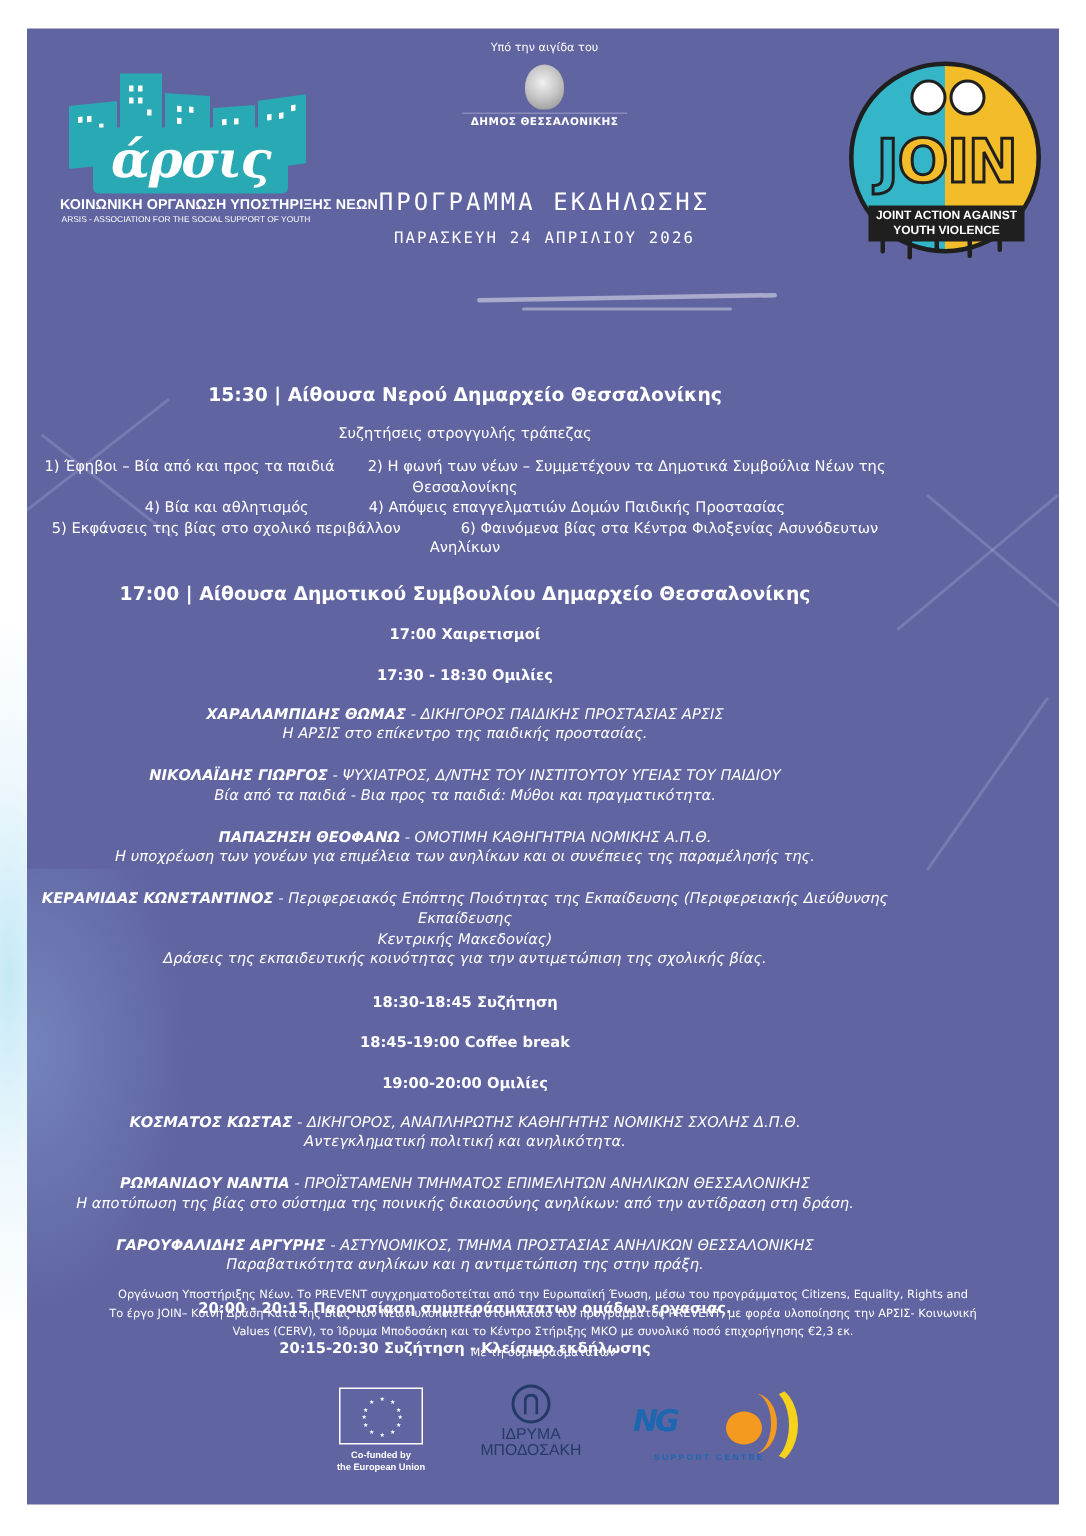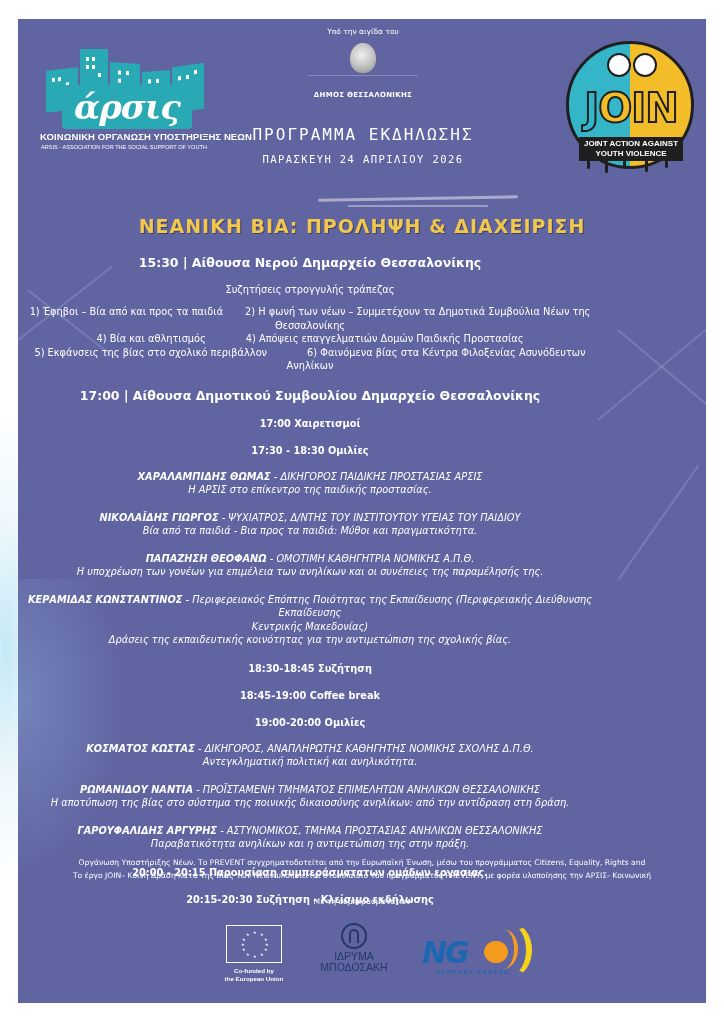--- a/index.html
+++ b/index.html
@@ -46,21 +46,21 @@
   }
 
   .aegis { position: absolute; left: 270px; top: 8px; width: 150px; text-align: center; }
   .aegis-text { font-size: 7.5px; color: #ffffff; }
   .medallion {
     width: 26px; height: 30px; margin: 7px auto 2px; border-radius: 50% 50% 45% 45%;
     background: radial-gradient(circle at 45% 40%, #f0f0f0 0%, #c8c8c8 45%, #8a8a8a 100%);
   }
   .municipality {
     font-size: 7px; font-weight: bold; color: #ffffff; letter-spacing: 0.3px;
-    border-top: 1px solid rgba(255,255,255,0.25); padding-top: 15px; width: 110px; margin: 0 auto;
+    border-top: 1px solid rgba(255,255,255,0.25); padding-top: 1px; width: 110px; margin: 0 auto;
   }
 
   .program-title {
     position: absolute; left: 190px; top: 106px; width: 310px; text-align: center;
     font-family: "DejaVu Sans Mono", monospace; font-size: 16px; color: #ffffff; letter-spacing: 2px;
   }
   .program-date {
     position: absolute; left: 190px; top: 134px; width: 310px; text-align: center;
     font-family: "DejaVu Sans Mono", monospace; font-size: 10.5px; color: #ffffff; letter-spacing: 1.4px;
   }
@@ -110,21 +110,21 @@
   .eu-flag { width: 56px; height: 38px; margin: 0 auto; border: 1px solid #ffffff; box-sizing: border-box; position: relative; background: #6064a0; }
   .eu-star { position: absolute; color: #ffffff; font-size: 4px; line-height: 4px; }
   .eu-text { font-family: "Liberation Sans", sans-serif; font-weight: bold; font-size: 6.2px; line-height: 7.5px; color: #ffffff; margin-top: 4px; white-space: nowrap; }
 
   .bodossakis { position: absolute; left: 300px; top: 904px; width: 72px; text-align: center; }
   .bod-emblem { width: 26px; height: 26px; border: 2px solid #233a66; border-radius: 50%; margin: 0 auto 2px; box-sizing: border-box; position: relative; }
   .bod-emblem::after { content: ""; position: absolute; left: 6px; top: 4px; width: 10px; height: 14px; border: 2px solid #233a66; border-bottom: none; border-radius: 6px 6px 0 0; box-sizing: border-box; }
   .bod-text { font-family: "Liberation Sans", sans-serif; font-weight: normal; font-size: 10.5px; line-height: 11px; color: #233a66; }
 
   .ngo { position: absolute; left: 404px; top: 902px; width: 120px; height: 60px; }
-  .ngo-word { position: absolute; left: 0; top: 14px; font-family: "DejaVu Sans", sans-serif; font-style: italic; font-weight: bold; font-size: 30px; color: #1d67b1; letter-spacing: -2px; }
+  .ngo-word { position: absolute; left: 0; top: 14px; font-family: "DejaVu Sans", sans-serif; font-style: italic; font-weight: bold; font-size: 20px; color: #1d67b1; letter-spacing: -2px; }
   .ngo-dot { position: absolute; left: 62px; top: 20px; width: 24px; height: 22px; border-radius: 50%; background: #f39a1f; }
   .ngo-arc1 { position: absolute; left: 70px; top: 2px; width: 40px; height: 54px; border-radius: 50%; border-right: 6px solid #f7d21a; border-top: 3px solid transparent; border-bottom: 3px solid transparent; box-sizing: border-box; }
   .ngo-arc2 { position: absolute; left: 66px; top: 8px; width: 30px; height: 40px; border-radius: 50%; border-right: 4px solid #f39a1f; box-sizing: border-box; }
   .ngo-sub { position: absolute; left: 14px; top: 48px; font-family: "Liberation Sans", sans-serif; font-weight: bold; font-size: 5.6px; letter-spacing: 1.6px; color: #1d67b1; white-space: nowrap; }
 </style>
 </head>
 <body>
 
 <div class="splash"></div>
 
@@ -190,21 +190,20 @@
       <div>JOINT ACTION AGAINST</div>
       <div>YOUTH VIOLENCE</div>
     </div>
     <div class="drip" style="left:26px;height:10px"></div>
     <div class="drip" style="left:44px;height:14px"></div>
     <div class="drip" style="left:62px;height:8px"></div>
     <div class="drip" style="left:84px;height:13px"></div>
     <div class="drip" style="left:104px;height:9px"></div>
   </div>
 
-  <div class="main-title">ΝΕΑΝΙΚΗ ΒΙΑ: ΠΡΟΛΗΨΗ &amp; ΔΙΑΧΕΙΡΙΣΗ</div>
 
   <div class="content">
     <div class="venue">15:30 | Αίθουσα Νερού Δημαρχείο Θεσσαλονίκης</div>
     <div class="sub">Συζητήσεις στρογγυλής τράπεζας</div>
     <div class="topics">
       <div><span>1) Έφηβοι – Βία από και προς τα παιδιά</span><span class="gap"></span><span>2) Η φωνή των νέων – Συμμετέχουν τα Δημοτικά Συμβούλια Νέων της Θεσσαλονίκης</span></div>
       <div><span>4) Βία και αθλητισμός</span><span class="gap" style="width:40px"></span><span>4) Απόψεις επαγγελματιών Δομών Παιδικής Προστασίας</span></div>
       <div><span>5) Εκφάνσεις της βίας στο σχολικό περιβάλλον</span><span class="gap" style="width:40px"></span><span>6) Φαινόμενα βίας στα Κέντρα Φιλοξενίας Ασυνόδευτων Ανηλίκων</span></div>
     </div>
 
@@ -247,20 +246,21 @@
       <div>Παραβατικότητα ανηλίκων και η αντιμετώπιση της στην πράξη.</div>
     </div>
 
     <div class="slot">20:00 - 20:15 Παρουσίαση συμπεράσματατων ομάδων εργασιας.</div>
     <div class="slot">20:15-20:30 Συζήτηση - Κλείσιμο εκδήλωσης</div>
   </div>
 
   <div class="footer">
     <div>Οργάνωση Υποστήριξης Νέων. Το PREVENT συγχρηματοδοτείται από την Ευρωπαϊκή Ένωση, μέσω του προγράμματος Citizens, Equality, Rights and</div>
     <div>Το έργο JOIN– Κοινή Δράση Κατά της Βίας των Νέων υλοποιείται στο πλαίσιο του προγράμματος PREVENT, με φορέα υλοποίησης την ΑΡΣΙΣ- Κοινωνική</div>
+    <div>Values (CERV), το Ίδρυμα Μποδοσάκη και το Κέντρο Στήριξης ΜΚΟ με συνολικό ποσό επιχορήγησης €2,3 εκ.</div>
   </div>
   <div class="cofund">Με τη συμπεράσματατων</div>
 
   <div class="eu-logo">
     <div class="eu-flag">
       <span class="eu-star" style="left:26px;top:5px">★</span>
       <span class="eu-star" style="left:33px;top:7px">★</span>
       <span class="eu-star" style="left:37px;top:12px">★</span>
       <span class="eu-star" style="left:38px;top:17px">★</span>
       <span class="eu-star" style="left:37px;top:22px">★</span>

